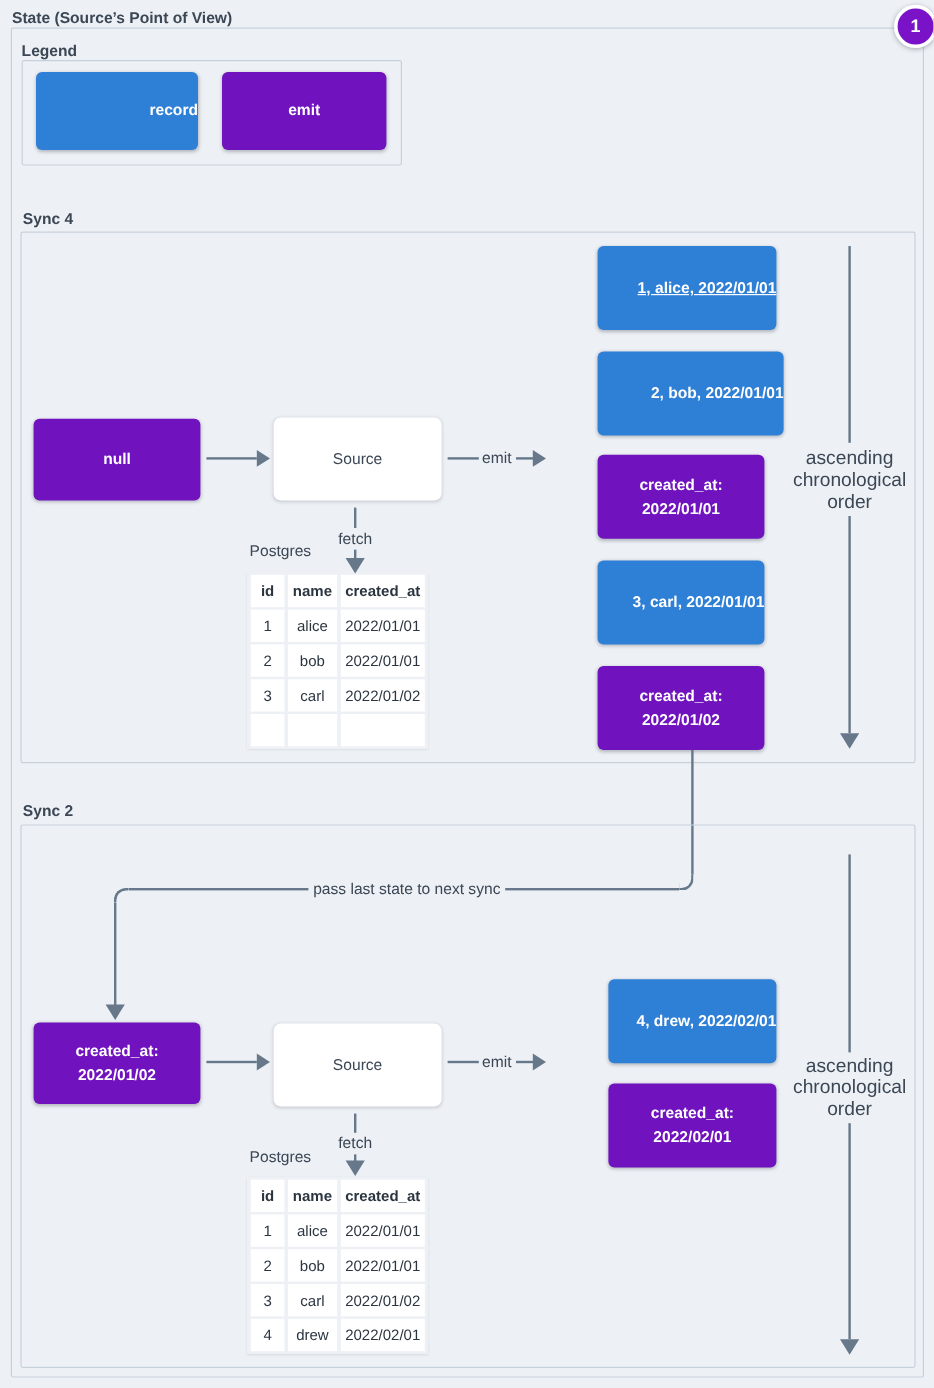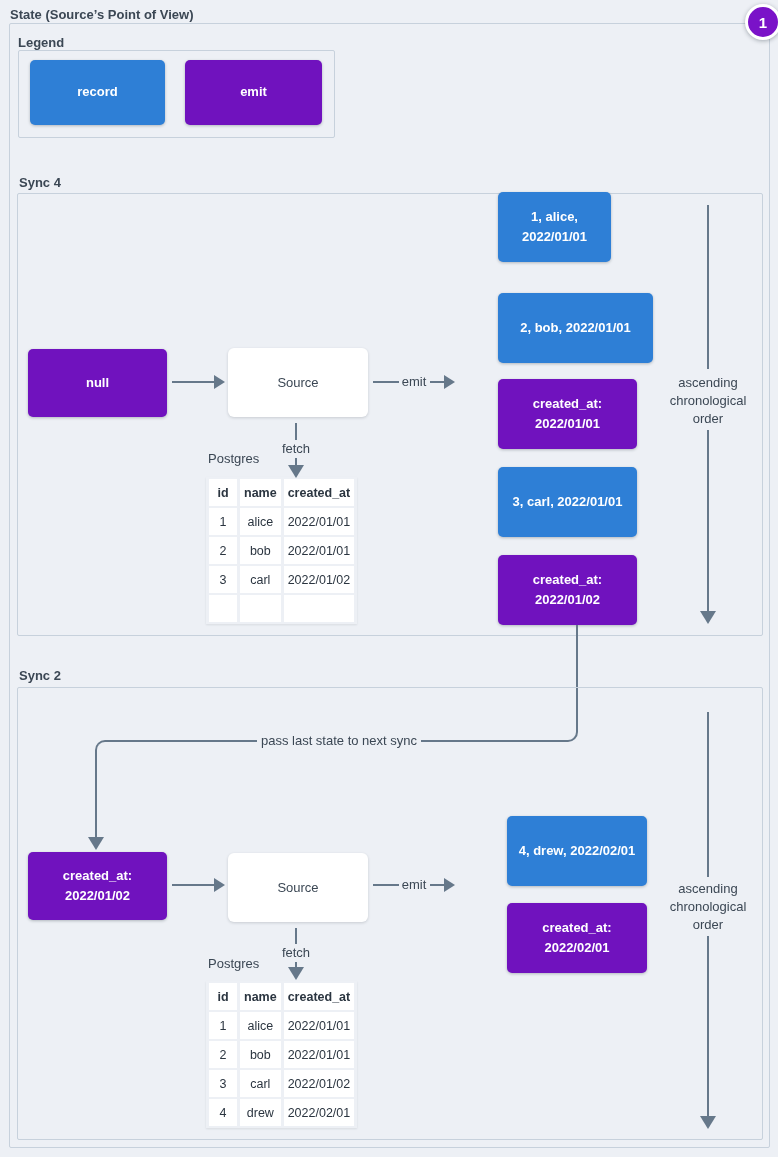--- a/index.html
+++ b/index.html
@@ -23,33 +23,33 @@
   .canvas{position:absolute;left:0;top:0;width:778px;height:1157px;}
   .abs{position:absolute;}
   .page-title{left:10px;top:7px;font-size:13px;font-weight:700;color:var(--label-text);}
   .group-box{border:1px solid var(--box-border);border-radius:2px;background:transparent;}
   .section-label{font-size:13px;font-weight:700;color:var(--label-text);}
   .node{
     display:flex;flex-direction:column;align-items:center;justify-content:center;
     border-radius:5px;color:#fff;font-size:13px;font-weight:700;line-height:1.55;
     text-align:center;box-shadow:0 1px 3px rgba(25,39,52,.28);
   }
-  .node.record{background:var(--record-blue);}
+  .node.record{background:var(--record-blue);align-items:flex-end;}
   .node.state{background:var(--state-purple);}
   .source-node{
     display:flex;align-items:center;justify-content:center;
     background:#ffffff;color:var(--label-text);font-size:13px;font-weight:400;
     border-radius:6px;box-shadow:0 1px 3px rgba(25,39,52,.18);
   }
   .hline{height:2px;background:var(--line-gray);}
   .vline{width:2px;background:var(--line-gray);}
   .arrow-right{width:0;height:0;border-top:7px solid transparent;border-bottom:7px solid transparent;border-left:11px solid var(--line-gray);}
   .arrow-down{width:0;height:0;border-left:8px solid transparent;border-right:8px solid transparent;border-top:13px solid var(--line-gray);}
   .flow-label{font-size:13px;color:var(--label-text);text-align:center;}
-  .order-label{font-size:13px;color:var(--label-text);text-align:center;line-height:18px;}
+  .order-label{font-size:16px;color:var(--label-text);text-align:center;line-height:18px;}
   .corner-br{border-right:2px solid var(--line-gray);border-bottom:2px solid var(--line-gray);border-bottom-right-radius:10px;}
   .corner-tl{border-left:2px solid var(--line-gray);border-top:2px solid var(--line-gray);border-top-left-radius:10px;}
   table.db-table{border-collapse:separate;border-spacing:3px 2px;box-shadow:0 1px 2px rgba(25,39,52,.10);}
   table.db-table th,table.db-table td{
     background:#ffffff;height:27px;text-align:center;vertical-align:middle;
     font-size:12.5px;color:var(--table-text);padding:0 4px;
   }
   table.db-table th{font-weight:700;}
   .col-id{width:28px;}
   .col-name{width:35px;}
@@ -91,21 +91,21 @@
 
   <div class="abs source-node" style="left:228px;top:348px;width:140px;height:69px;">
     <span>Source</span>
   </div>
 
   <div class="abs hline" style="left:373px;top:381px;width:26px;"></div>
   <div class="abs flow-label" style="left:398px;top:374px;width:32px;">emit</div>
   <div class="abs hline" style="left:430px;top:381px;width:15px;"></div>
   <div class="abs arrow-right" style="left:444px;top:375px;"></div>
 
-  <div class="abs node record" style="left:498px;top:192px;width:113px;height:70px;">
+  <div class="abs node record" style="left:498px;top:205px;width:149px;height:70px;text-decoration:underline;">
     <span>1, alice, 2022/01/01</span>
   </div>
   <div class="abs node record" style="left:498px;top:293px;width:155px;height:70px;">
     <span>2, bob, 2022/01/01</span>
   </div>
   <div class="abs node state" style="left:498px;top:379px;width:139px;height:70px;">
     <span>created_at:</span>
     <span>2022/01/01</span>
   </div>
   <div class="abs node record" style="left:498px;top:467px;width:139px;height:70px;">

